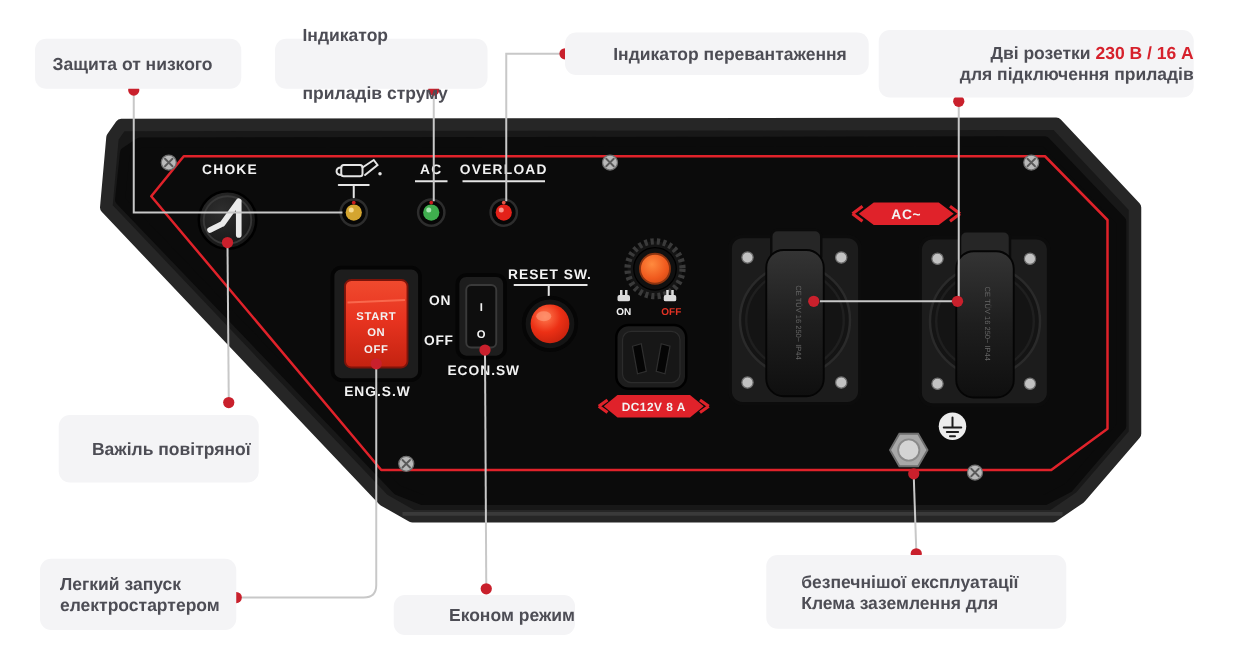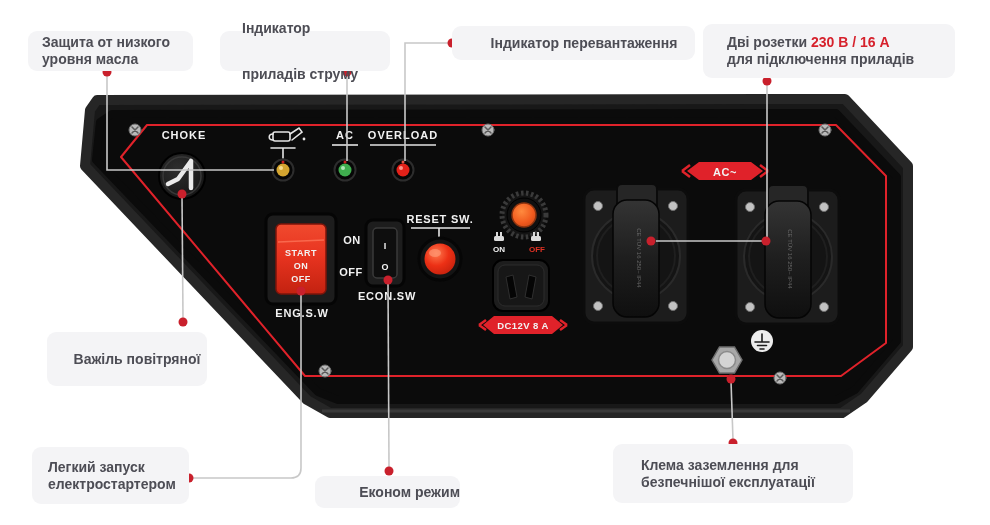--- a/index.html
+++ b/index.html
@@ -242,46 +242,45 @@
       <circle cx="389" cy="471" r="4.5"></circle>
     <circle cx="651" cy="241" r="4.5"></circle>
       <circle cx="766" cy="241" r="4.5"></circle>
     <circle cx="731" cy="379" r="4.5"></circle>
       <circle cx="733" cy="443" r="4.5"></circle>
   </g>
 </svg>
 
 <div class="callout" style="left:28px;top:31px;width:165px;height:40px;padding-left:14px;">
   <div>Защита от низкого</div>
-  <div>уровня масла</div>
 </div>
 
 <div class="callout" style="left:220px;top:31px;width:170px;height:40px;padding-left:22px;gap:29px;">
   <div>Індикатор</div>
   <div>приладів струму</div>
 </div>
 
 <div class="callout" style="left:452px;top:26px;width:243px;height:34px;padding-left:21px;align-items:center;">
   <div>Індикатор перевантаження</div>
 </div>
 
-<div class="callout" style="left:703px;top:24px;width:252px;height:54px;padding-left:24px;">
+<div class="callout" style="left:703px;top:24px;width:252px;height:54px;padding-left:24px;text-align:right;">
   <div><span>Дві розетки </span><span class="red">230 В / 16 А</span></div>
   <div>для підключення приладів</div>
 </div>
 
 <div class="callout" style="left:47px;top:332px;width:160px;height:54px;padding-left:20px;align-items:center;">
   <div>Важіль повітряної</div>
 </div>
 
 <div class="callout" style="left:32px;top:447px;width:157px;height:57px;padding-left:16px;">
   <div>Легкий запуск</div>
   <div>електростартером</div>
 </div>
 
 <div class="callout" style="left:315px;top:476px;width:145px;height:32px;padding-left:20px;align-items:flex-end;">
   <div>Економ режим</div>
 </div>
 
 <div class="callout" style="left:613px;top:444px;width:240px;height:59px;padding-left:28px;">
+  <div>безпечнішої експлуатації</div>
   <div>Клема заземлення для</div>
-  <div>безпечнішої експлуатації</div>
 </div>
 
 </body></html>

